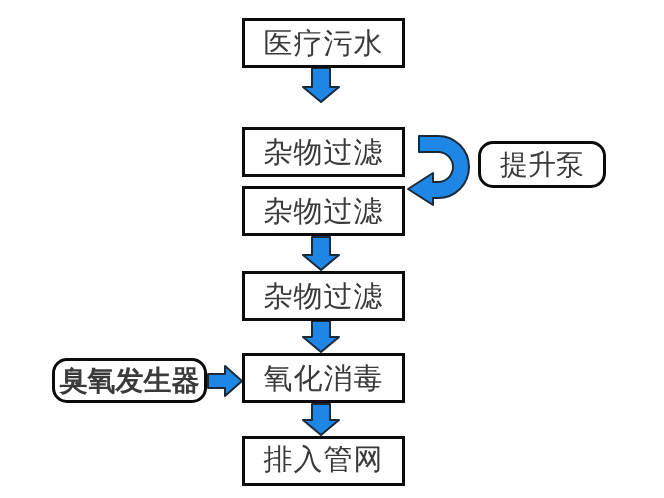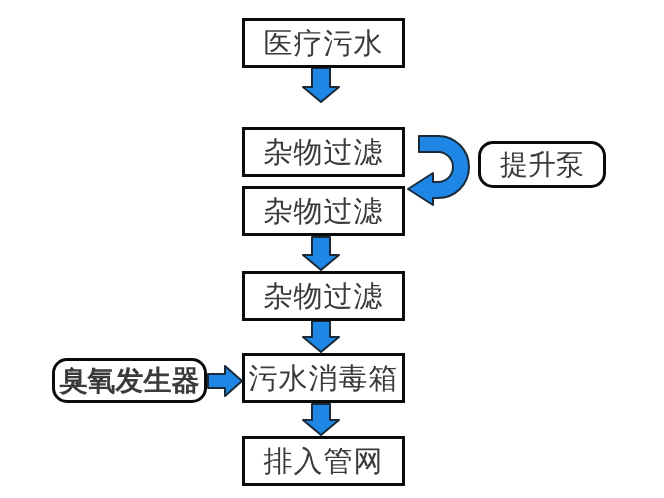--- a/index.html
+++ b/index.html
@@ -33,21 +33,21 @@
   }
   .node.rounded { border-radius: 15px; }
   .node.rounded .lbl { font-size: 28px; letter-spacing: 0; }
   
   .main-box { left: 242px; width: 163px; height: 50px; }
   #n-medical   { top: 18px; }
   #n-filter    { top: 103px; margin-top: 24px; }
   #n-tank      { top: 186px; }
   #n-settle    { top: 271px; }
   #n-oxidize   { top: 353px; }
-  #n-discharge { top: 436px; }
+  #n-discharge { top: 436px; font-family: Liberation Mono, monospace; }
   #n-pump  { left: 478px; top: 141px; width: 128px; height: 47px; }
   #n-ozone { left: 52px;  top: 358px; width: 155px; height: 45px; font-weight: bold; }
   svg.arrows {
     position: absolute;
     left: 0; top: 0;
     width: 664px; height: 498px;
     z-index: 1;
   }
   svg.arrows .arrow {
     stroke: #1b2a38;
@@ -85,21 +85,21 @@
 
   <div class="node main-box" id="n-tank">
     <span class="lbl">杂物过滤</span>
   </div>
 
   <div class="node main-box" id="n-settle">
     <span class="lbl">杂物过滤</span>
   </div>
 
   <div class="node main-box" id="n-oxidize">
-    <span class="lbl">污水消毒箱</span>
+    <span class="lbl">氧化消毒</span>
   </div>
 
   <div class="node main-box" id="n-discharge">
     <span class="lbl">排入管网</span>
   </div>
 
   <div class="node rounded" id="n-pump">
     <span class="lbl">提升泵</span>
   </div>
 

